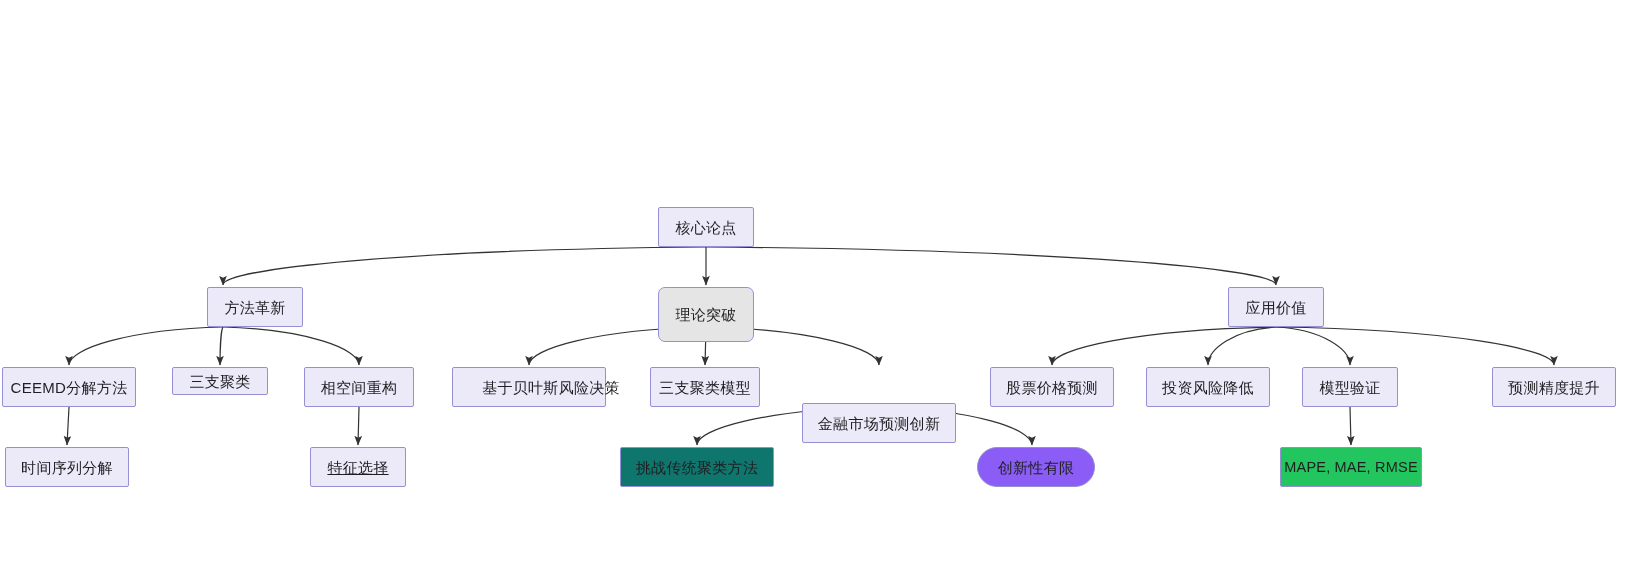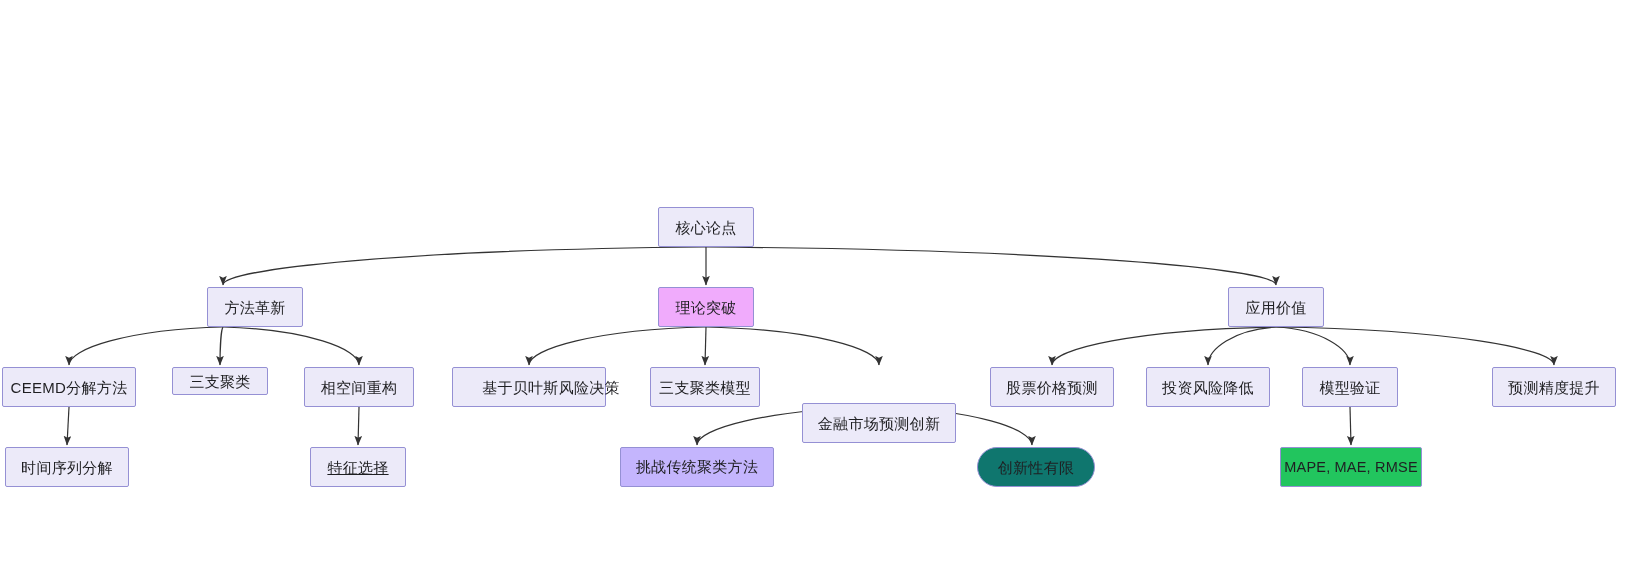--- a/index.html
+++ b/index.html
@@ -77,21 +77,21 @@
         <path d="M1350,407 L1351,445" fill="none" stroke="#333333" stroke-width="1.2" marker-end="url(#arrowhead)"></path>
       </g>
   </svg>
   <div id="node-layer">
       <div class="node" style="left: 658px; top: 207px; width: 96px; height: 40px; background: rgb(236, 234, 249); border-color: rgb(149, 144, 212); color: rgb(31, 31, 34);">
         <span>核心论点</span>
       </div>
       <div class="node" style="left: 175px; top: 287px; width: 96px; height: 40px; background: rgb(236, 234, 249); border-color: rgb(149, 144, 212); color: rgb(31, 31, 34); margin-left: 32px;">
         <span>方法革新</span>
       </div>
-      <div class="node" style="left: 658px; top: 287px; width: 96px; height: 40px; background: #f0abfc; border-color: rgb(149, 144, 212); color: rgb(31, 31, 34);">
+      <div class="node" style="left: 658px; top: 287px; width: 96px; height: 55px; background: #e5e5e5; border-color: rgb(149, 144, 212); color: rgb(31, 31, 34); border-radius: 7px;">
         <span>理论突破</span>
       </div>
       <div class="node" style="left: 1228px; top: 287px; width: 96px; height: 40px; background: rgb(236, 234, 249); border-color: rgb(149, 144, 212); color: rgb(31, 31, 34);">
         <span>应用价值</span>
       </div>
       <div class="node" style="left: 2px; top: 367px; width: 134px; height: 40px; background: rgb(236, 234, 249); border-color: rgb(149, 144, 212); color: rgb(31, 31, 34);">
         <span>CEEMD分解方法</span>
       </div>
       <div class="node" style="left: 172px; top: 367px; width: 96px; height: 28px; background: rgb(236, 234, 249); border-color: rgb(149, 144, 212); color: rgb(31, 31, 34);">
         <span>三支聚类</span>
@@ -119,23 +119,23 @@
       </div>
       <div class="node" style="left: 1492px; top: 367px; width: 124px; height: 40px; background: rgb(236, 234, 249); border-color: rgb(149, 144, 212); color: rgb(31, 31, 34);">
         <span>预测精度提升</span>
       </div>
       <div class="node" style="left: 5px; top: 447px; width: 124px; height: 40px; background: rgb(236, 234, 249); border-color: rgb(149, 144, 212); color: rgb(31, 31, 34);">
         <span>时间序列分解</span>
       </div>
       <div class="node" style="left: 310px; top: 447px; width: 96px; height: 40px; background: rgb(236, 234, 249); border-color: rgb(149, 144, 212); color: rgb(31, 31, 34); text-decoration: underline;">
         <span>特征选择</span>
       </div>
-      <div class="node" style="left: 620px; top: 447px; width: 154px; height: 40px; background: #c4b5fd; border-color: rgb(149, 144, 212); color: rgb(31, 31, 34); font-family: Liberation Serif, serif;">
+      <div class="node" style="left: 620px; top: 447px; width: 154px; height: 40px; background: #0f766e; border-color: rgb(149, 144, 212); color: rgb(31, 31, 34);">
         <span>挑战传统聚类方法</span>
       </div>
-      <div class="node" style="left: 977px; top: 447px; width: 118px; height: 40px; background: #0f766e; border-color: rgb(149, 144, 212); color: rgb(31, 31, 34); border-radius: 20px;">
+      <div class="node" style="left: 977px; top: 447px; width: 118px; height: 40px; background: #8b5cf6; border-color: rgb(149, 144, 212); color: rgb(31, 31, 34); border-radius: 20px;">
         <span>创新性有限</span>
       </div>
       <div class="node latin" style="left: 1280px; top: 447px; width: 142px; height: 40px; background: #22c55e; border-color: rgb(149, 144, 212); color: rgb(31, 31, 34);">
         <span>MAPE, MAE, RMSE</span>
       </div>
     </div>
 </div>
 
 </body></html>

